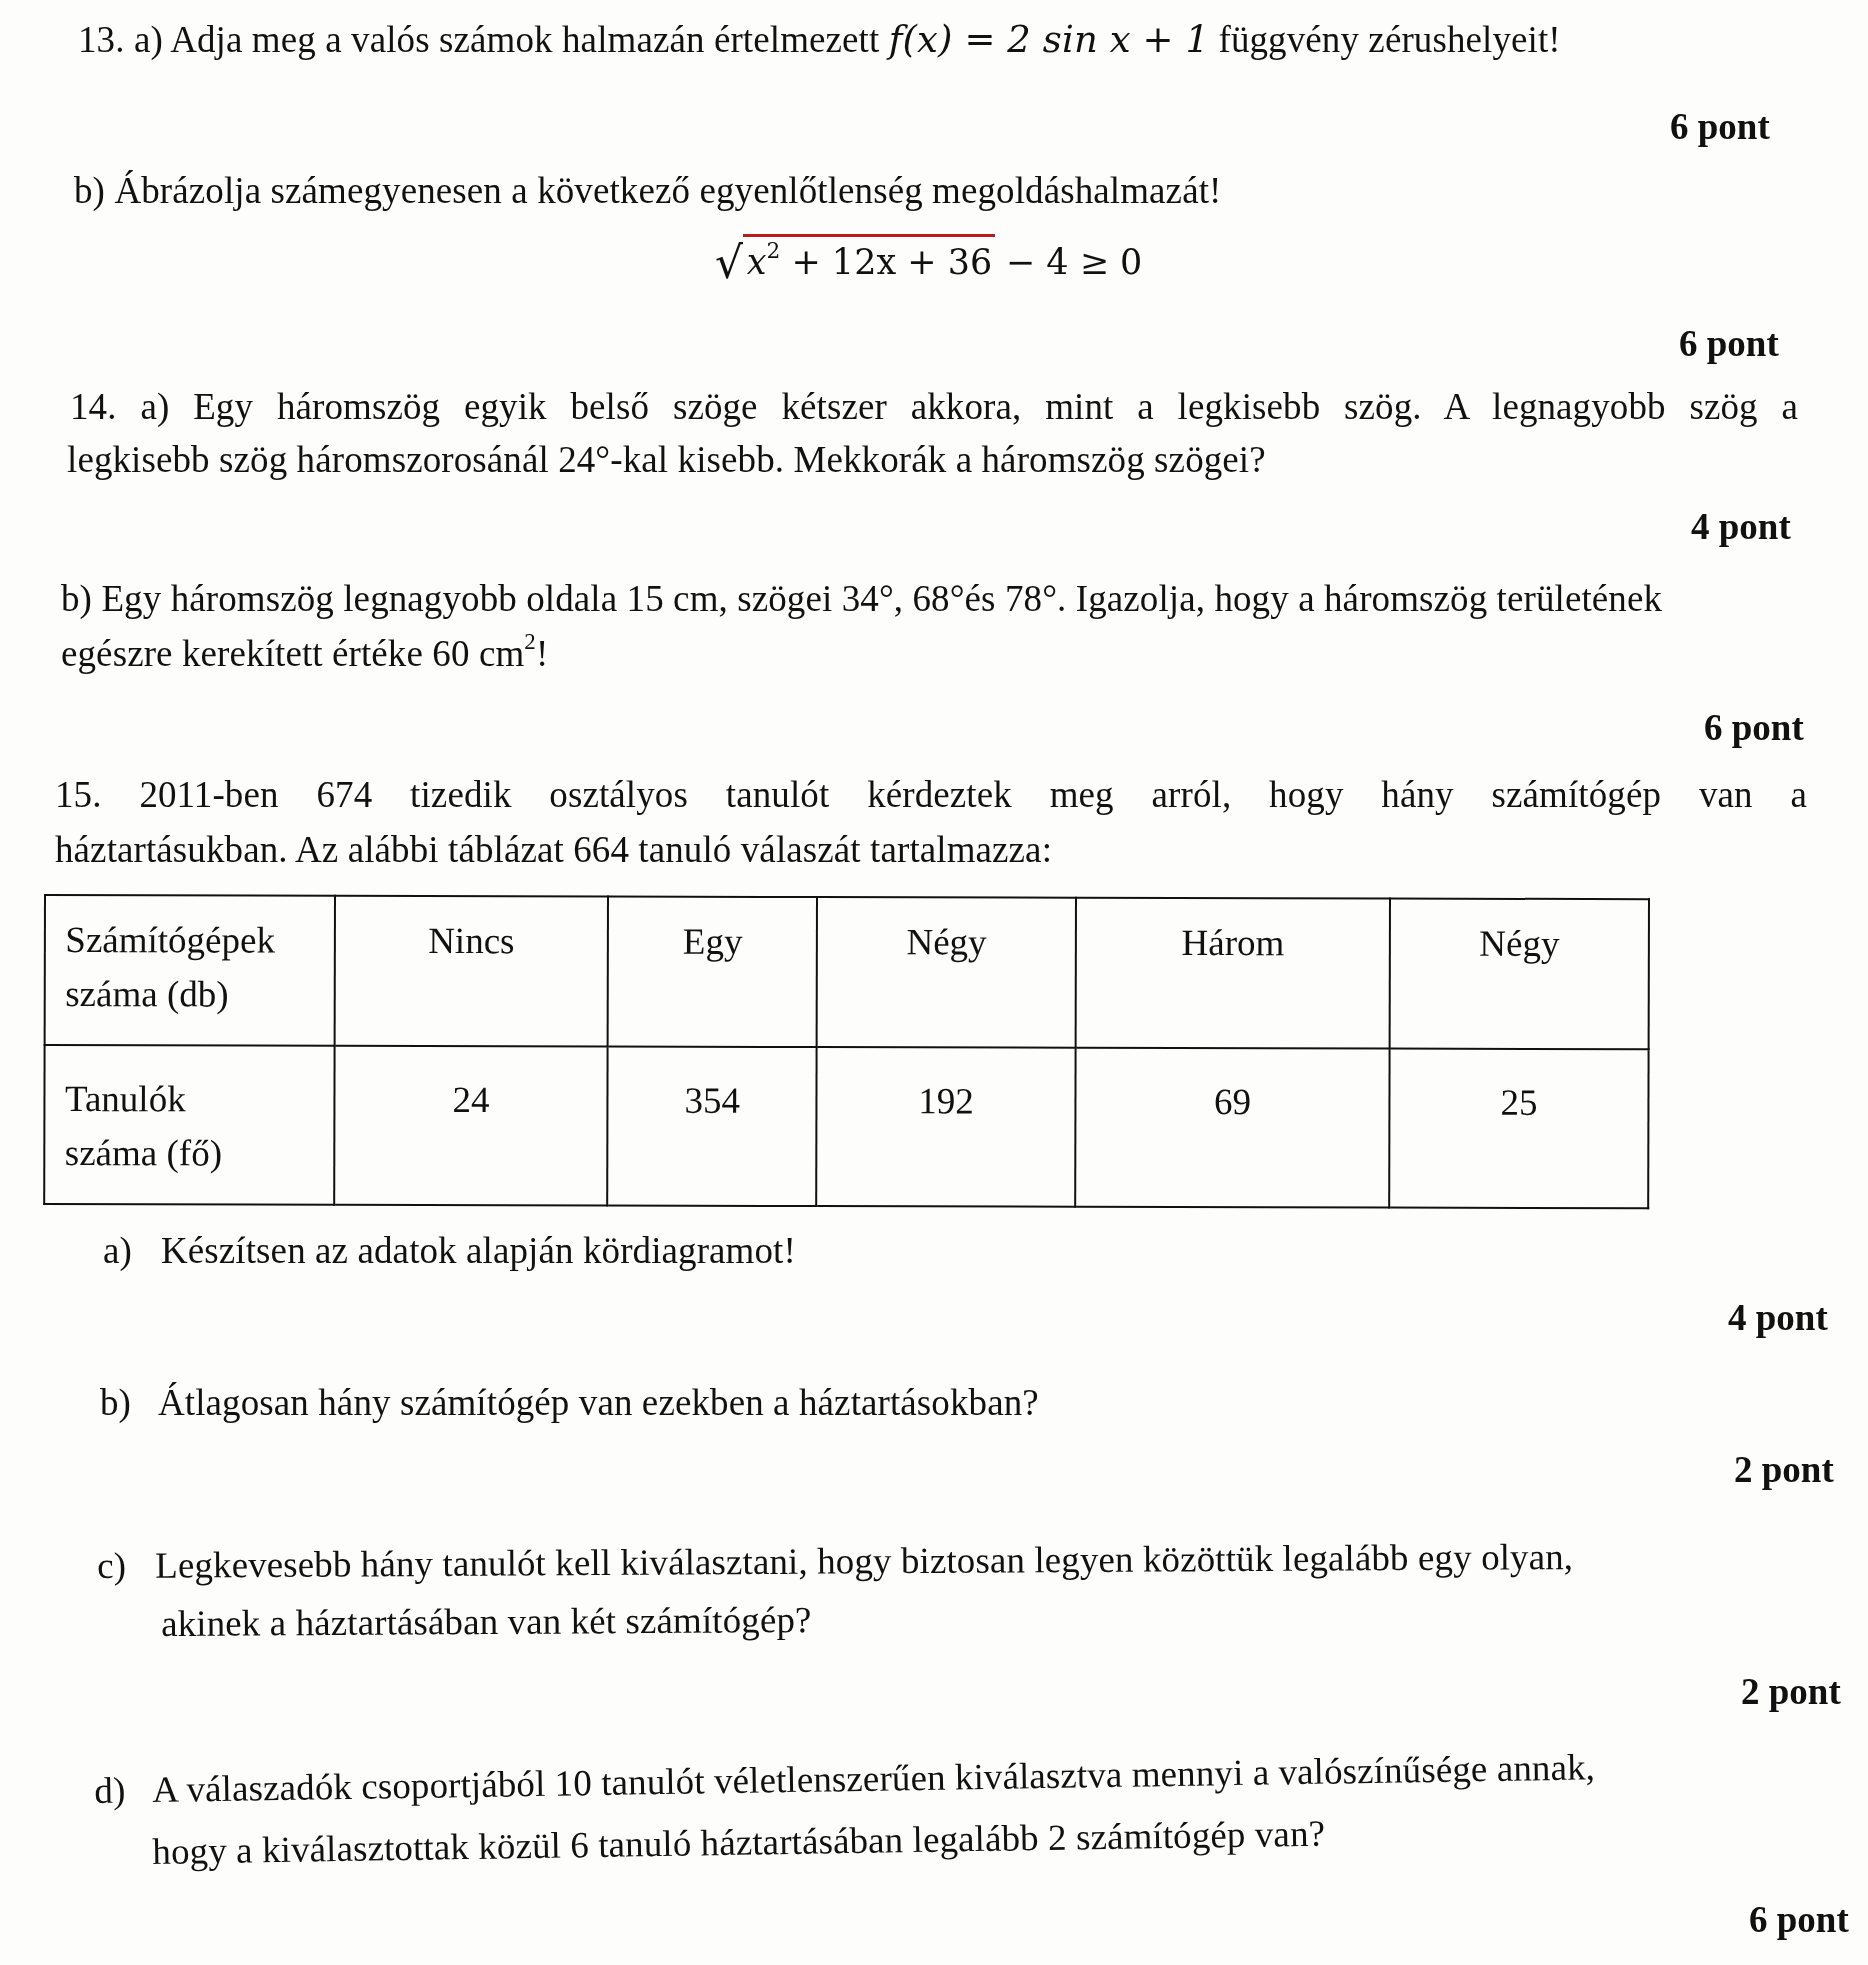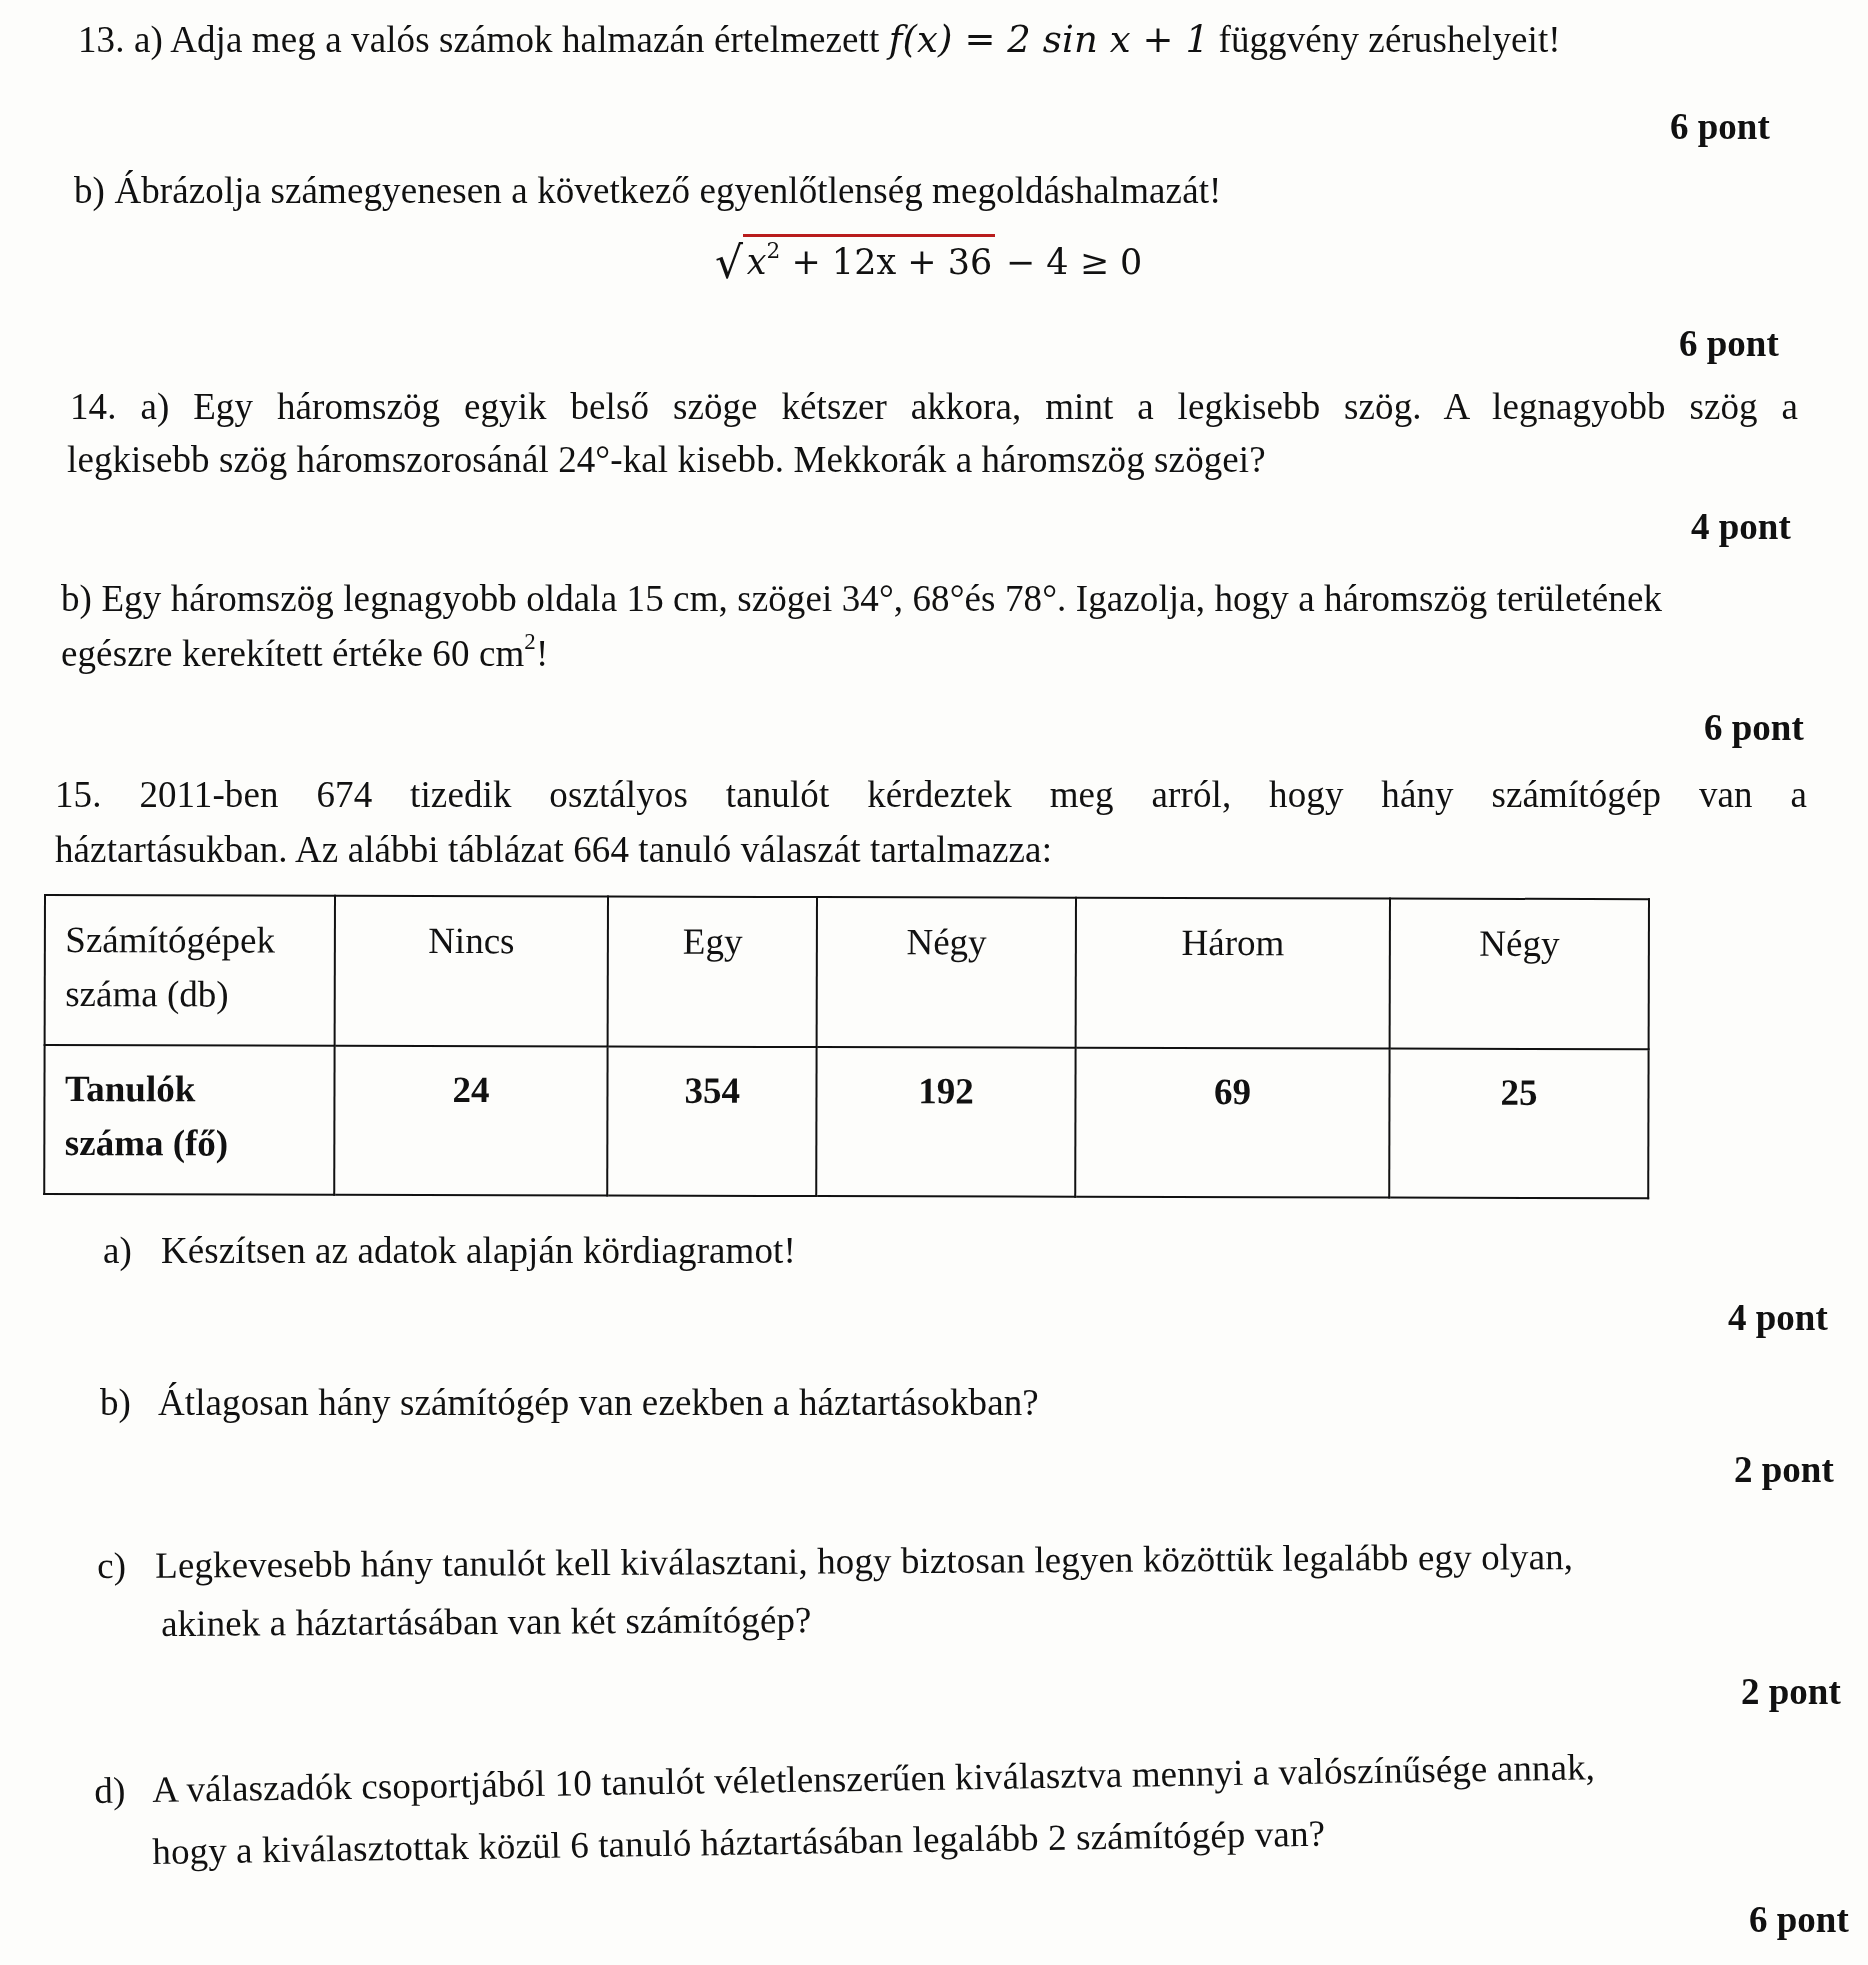--- a/index.html
+++ b/index.html
@@ -56,21 +56,21 @@
     transform-origin: top left;
   }
   table.data-table td {
     border: 2.4px solid #111;
     vertical-align: top;
     text-align: center;
     padding: 17px 12px 0 12px;
     line-height: 1.45;
   }
   table.data-table tr.r1 td { height: 131px; border-radius: 27px; }
-  table.data-table tr.r2 td { height: 131px; padding-top: 16px; font-weight: bold; }
+  table.data-table tr.r2 td { height: 131px; padding-top: 26px; }
   table.data-table td.row-head { text-align: left; width: 256px; padding-left: 19.5px; }
   .sub-label { display: inline-block; width: 58px; }
 </style>
 </head>
 <body>
 
 <div>
   <div class="line" style="left:78px; top:13.4px;">
     <span class="num">13.</span>
     <span>a)</span>

